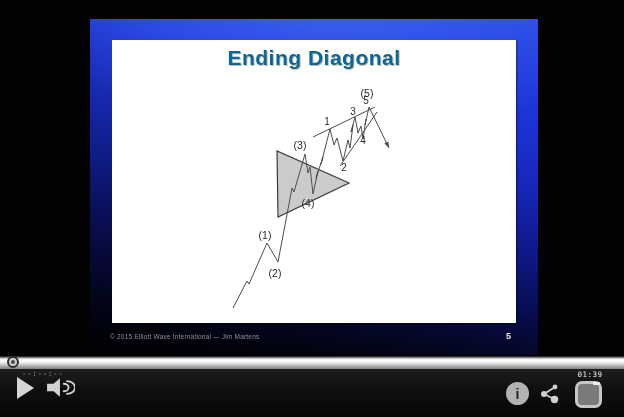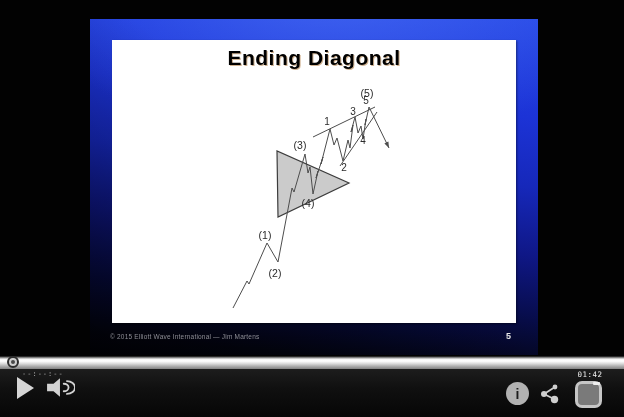--- a/index.html
+++ b/index.html
@@ -16,21 +16,21 @@
       radial-gradient(ellipse 130% 80% at 55% -8%, rgba(90,130,255,0.50), rgba(0,0,0,0) 55%),
       linear-gradient(to top right, rgba(0,0,0,0.55), rgba(0,0,0,0) 55%),
       linear-gradient(186deg,#2445e4 0%, #1c33d6 26%, #1628ba 44%, #0f1786 62%, #070c48 79%, #030412 94%, #010108 100%);
   }
   .slide{
     position:absolute;left:22px;top:21px;width:404px;height:283px;
     background:#ffffff;box-shadow:1px 1px 2px rgba(0,0,0,0.45);
   }
   .slide-title{
     margin-top:6px;text-align:center;font-size:21px;font-weight:bold;
-    color:#000000;letter-spacing:0.5px;
+    color:#0369a1;letter-spacing:0.5px;
     text-shadow:1px 1px 0 rgba(150,85,10,0.45);
   }
   .diagram{position:absolute;left:0;top:0;width:404px;height:283px;}
   .wave-line{fill:none;stroke:#4d4d4d;stroke-width:1;stroke-linejoin:round;}
   .trendline{fill:none;stroke:#4d4d4d;stroke-width:1;}
   .tri{fill:#cbcbcb;stroke:#3c3c3c;stroke-width:1.2;}
   .wlabel{font-family:"Liberation Sans",sans-serif;font-size:10.5px;fill:#2b2b2b;text-anchor:middle;}
   .wlabel-sub{font-size:10px;}
   .copyright{
     position:absolute;left:20px;top:314px;font-size:6.5px;color:#8e8e96;letter-spacing:0.2px;
@@ -168,21 +168,21 @@
       <button class="share-btn">
         <svg viewBox="0 0 24 22" width="26" height="22">
           <line x1="6" y1="11" x2="17" y2="4" stroke="#cfcfcf" stroke-width="1.8"></line>
           <line x1="6" y1="11" x2="16" y2="16" stroke="#cfcfcf" stroke-width="1.8"></line>
           <circle cx="6" cy="11" r="3" fill="#cfcfcf"></circle>
           <circle cx="17" cy="4" r="2.4" fill="#cfcfcf"></circle>
           <circle cx="16.5" cy="16.5" r="3.7" fill="#cfcfcf"></circle>
         </svg>
       </button>
 
-      <div class="duration">01:42</div>
+      <div class="duration">01:39</div>
 
       <button class="fullscreen-btn">
         <span></span>
       </button>
     </div>
   </div>
 
 </div>
 
 </body></html>

